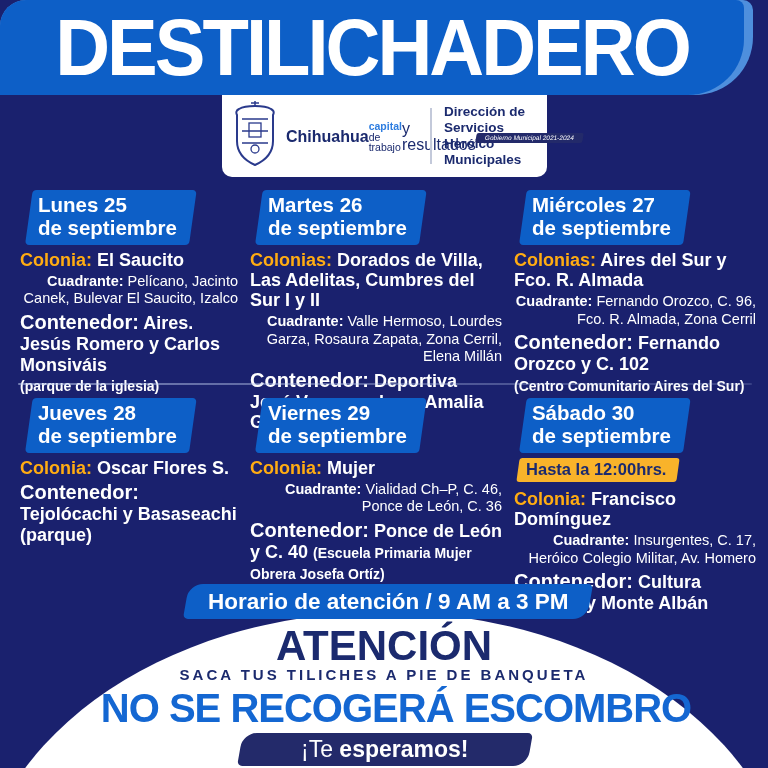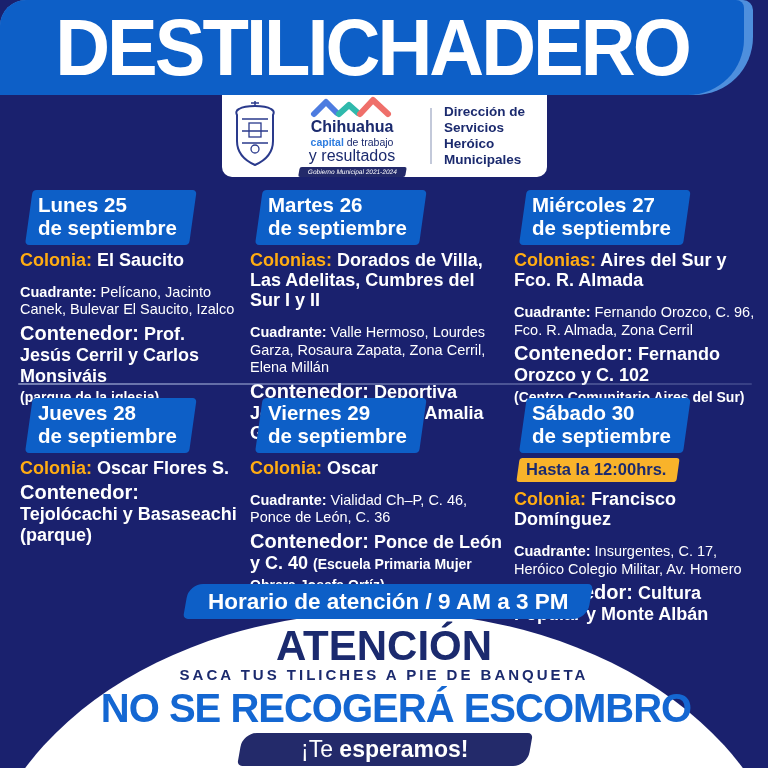--- a/index.html
+++ b/index.html
@@ -23,21 +23,21 @@
     margin:0;color:#fff;font-size:76px;font-weight:bold;
     letter-spacing:-3px;transform:scaleY(1.04);white-space:nowrap;
   }
   
   .logo-plate{
     position:absolute;left:222px;top:95px;width:325px;height:82px;
     background:#fff;border-radius:0 0 10px 10px;
     display:flex;align-items:center;gap:8px;padding:4px 10px;box-sizing:border-box;
   }
   .crest{flex:0 0 auto;}
-  .logo-center{flex:0 0 auto;width:132px;display:flex;flex-direction:column;align-items:center;line-height:1;}
+  .logo-center{flex:0 0 auto;width:132px;display:flex;flex-direction:row;align-items:center;line-height:1;}
   .brand-name{font-weight:bold;color:#1B2A6E;font-size:16px;margin-top:1px;}
   .brand-tag{font-size:10.5px;color:#1B2A6E;margin-top:2px;}
   .brand-tag .accent{color:#2E7DE0;font-weight:bold;}
   .brand-tag2{font-size:16px;color:#1B2A6E;margin-top:1px;}
   .gov-pill{
     margin-top:3px;background:#232A6A;color:#fff;font-size:6.5px;
     padding:1.5px 9px;border-radius:2px;transform:skewX(-10deg);white-space:nowrap;
   }
   .logo-divider{width:2px;height:56px;background:#C3C9DA;flex:0 0 auto;margin:0 4px;}
   .dept{color:#1B2A6E;font-weight:bold;font-size:13.5px;line-height:1.18;}
@@ -51,21 +51,21 @@
   .row2{top:398px;}
   .day-banner{
     display:inline-block;background:#0D5FC7;border-radius:4px;
     transform:skewX(-8deg);transform-origin:left bottom;
     padding:4px 16px 5px 9px;margin-left:5px;
   }
   .day-banner .unskew{transform:skewX(8deg);color:#fff;font-weight:bold;font-size:20.5px;line-height:1.12;}
   .card-body{margin-top:5px;color:#fff;}
   .colonia-line{font-size:18px;font-weight:bold;line-height:1.12;margin-top:2px;}
   .colonia-label{color:#FFAC12;}
-  .cuadrante-line{font-size:14.5px;line-height:1.2;margin-top:14px;}
+  .cuadrante-line{font-size:14.5px;line-height:1.2;margin-top:3px;text-align:right;}
   .cuadrante-line b{font-size:14.5px;}
   .contenedor-line{font-size:18px;font-weight:bold;line-height:1.15;margin-top:3px;}
   .contenedor-label{font-size:20px;}
   .note{font-size:14px;font-weight:bold;}
   .block-note{display:block;margin-top:3px;}
   .note:empty{display:none;}
   .time-badge{
     display:inline-block;background:#F9B32A;color:#1B2A6E;font-weight:bold;
     font-size:16.5px;padding:2px 12px 3px 8px;border-radius:3px;
     transform:skewX(-8deg);margin:5px 0 2px 4px;
@@ -150,21 +150,21 @@
 <div class="row row1">
 
   <div class="card">
     <div class="day-banner"><div class="unskew">
       <div>Lunes 25</div>
       <div>de septiembre</div>
     </div></div>
     <div class="card-body">
       <div class="colonia-line"><span class="colonia-label">Colonia:</span> <span>El Saucito</span></div>
       <div class="cuadrante-line"><b>Cuadrante:</b> <span>Pelícano, Jacinto Canek, Bulevar El Saucito, Izalco</span></div>
-      <div class="contenedor-line"><span class="contenedor-label">Contenedor:</span> <span>Prof. Jesús Cerril y Carlos Monsiváis</span><span class="note block-note">(parque de la iglesia)</span></div>
+      <div class="contenedor-line"><span class="contenedor-label">Contenedor:</span> <span>Aires. Jesús Romero y Carlos Monsiváis</span><span class="note block-note">(parque de la iglesia)</span></div>
     </div>
   </div>
 
   <div class="card">
     <div class="day-banner"><div class="unskew">
       <div>Martes 26</div>
       <div>de septiembre</div>
     </div></div>
     <div class="card-body">
       <div class="colonia-line"><span class="colonia-label">Colonias:</span> <span>Dorados de Villa, Las Adelitas, Cumbres del Sur I y II</span></div>
@@ -200,21 +200,21 @@
       <div class="contenedor-line"><span class="contenedor-label">Contenedor:</span> <span>Tejolócachi y Basaseachi (parque)</span></div>
     </div>
   </div>
 
   <div class="card">
     <div class="day-banner"><div class="unskew">
       <div>Viernes 29</div>
       <div>de septiembre</div>
     </div></div>
     <div class="card-body">
-      <div class="colonia-line"><span class="colonia-label">Colonia:</span> <span>Oscar</span></div>
+      <div class="colonia-line"><span class="colonia-label">Colonia:</span> <span>Mujer</span></div>
       <div class="cuadrante-line"><b>Cuadrante:</b> <span>Vialidad Ch–P, C. 46, Ponce de León, C. 36</span></div>
       <div class="contenedor-line"><span class="contenedor-label">Contenedor:</span> <span>Ponce de León y C. 40</span> <span class="note">(Escuela Primaria Mujer Obrera Josefa Ortíz)</span></div>
     </div>
   </div>
 
   <div class="card">
     <div class="day-banner"><div class="unskew">
       <div>Sábado 30</div>
       <div>de septiembre</div>
     </div></div>

